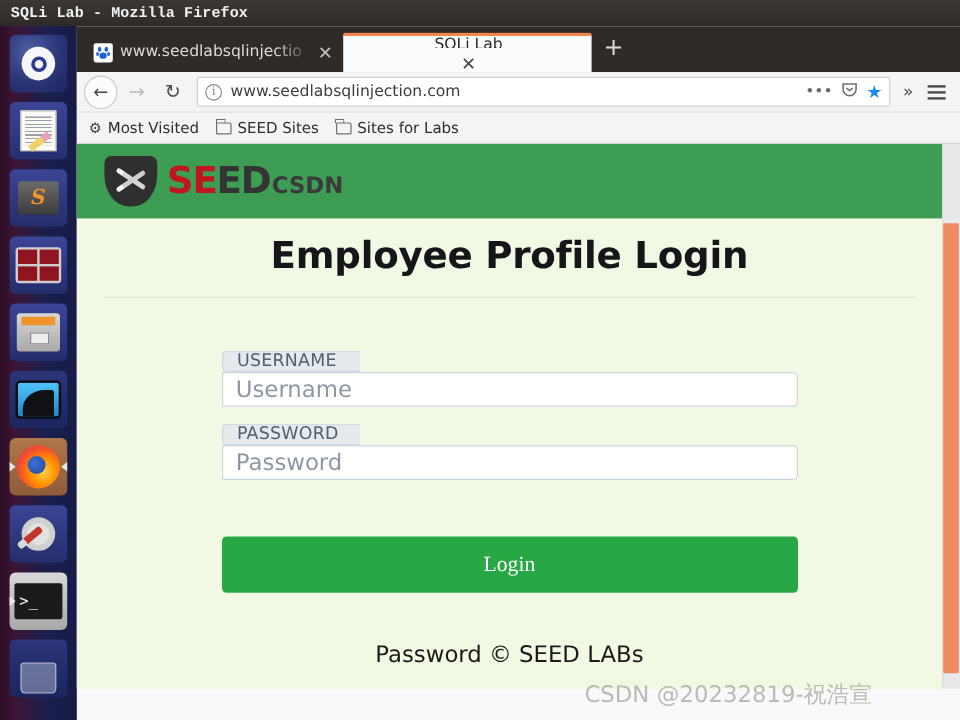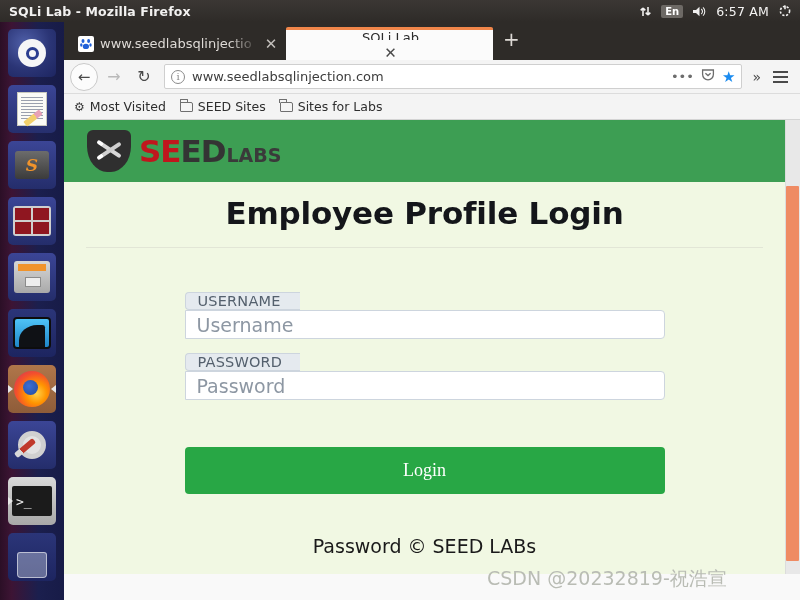--- a/index.html
+++ b/index.html
@@ -11,21 +11,21 @@
   }
   .screen { position: relative; width: 800px; height: 600px; }
 
   
   .top-panel {
     position: absolute; left: 0; top: 0; width: 800px; height: 22px;
     background: linear-gradient(to bottom,#3b3734 0%,#2e2b28 100%);
     display: flex; align-items: center;
     color: #f2f1f0; font-size: 12.5px; font-weight: bold;
   }
-  .win-title { margin-left: 9px; letter-spacing: 0.1px; }
+  .win-title { margin-left: 9px; letter-spacing: 0.1px; font-family: Liberation Mono, monospace; }
   .tray { margin-left: auto; display: flex; align-items: center; gap: 9px; padding-right: 8px; }
   .tray-ico { display: flex; align-items: center; justify-content: center; color: #f0efee; }
   .kbd-ind {
     background: #6d6965; color: #fff; font-size: 10px; font-weight: bold;
     padding: 1px 4px 1px 4px; border-radius: 2px; line-height: 11px;
   }
   .clock { font-size: 12.5px; font-weight: normal; color: #f5f4f3; letter-spacing: 0.2px; }
 
   
   .launcher {
@@ -236,43 +236,20 @@
      border-left:1px solid #dcdcdc; }
   .vthumb { position:absolute; right:1px; top:66px; width:13px; height:375px; background:#ef8b63; border-radius:1px;}
 </style>
 </head>
 <body>
 
 <div class="screen">
 
   <div class="top-panel">
     <div class="win-title">SQLi Lab - Mozilla Firefox</div>
-    <div class="tray">
-      <div class="tray-ico">
-        <svg width="13" height="13" viewBox="0 0 13 13">
-          <path d="M4 11 L4 3 M4 3 L1.7 5.4 M4 3 L6.3 5.4" stroke="#f0efee" stroke-width="1.6" fill="none"></path>
-          <path d="M9 2 L9 10 M9 10 L6.7 7.6 M9 10 L11.3 7.6" stroke="#f0efee" stroke-width="1.6" fill="none"></path>
-        </svg>
-      </div>
-      <div class="kbd-ind">En</div>
-      <div class="tray-ico">
-        <svg width="15" height="13" viewBox="0 0 15 13">
-          <path d="M1 5 L4 5 L7.5 1.8 L7.5 11.2 L4 8 L1 8 Z" fill="#f0efee"></path>
-          <path d="M9.3 4 A3.6 3.6 0 0 1 9.3 9" stroke="#f0efee" stroke-width="1.1" fill="none"></path>
-          <path d="M11 2.4 A5.6 5.6 0 0 1 11 10.6" stroke="#f0efee" stroke-width="1.1" fill="none"></path>
-        </svg>
-      </div>
-      <div class="clock">6:57 AM</div>
-      <div class="tray-ico">
-        <svg width="14" height="14" viewBox="0 0 14 14">
-          <circle cx="7" cy="7" r="4.6" fill="none" stroke="#f0efee" stroke-width="1.6" stroke-dasharray="2.2 1.6"></circle>
-          <path d="M7 1.6 L7 5.2" stroke="#f0efee" stroke-width="1.6"></path>
-        </svg>
-      </div>
-    </div>
   </div>
 
   <div class="launcher">
     <div class="dock-item">
       <div class="dock-inner ico-ubuntu">
         <div class="ubuntu-circle">
             <div class="ubuntu-dot"></div>
           </div>
       </div>
     </div>
@@ -405,21 +382,21 @@
           <div class="logo">
             <div class="shield">
               <span class="tool1"></span>
                 <span class="tool2"></span>
             </div>
             <div class="logo-seed">
               <span class="s1">S</span>
               <span class="s2">E</span>
               <span class="s3">E</span>
               <span class="s4">D</span>
-              <span class="logo-labs">LABS</span>
+              <span class="logo-labs">CSDN</span>
             </div>
           </div>
         </div>
 
         <div class="content">
           <div class="page-title">Employee Profile Login</div>
           <div class="divider"></div>
 
           <div class="form-wrap">
             <div class="input-group">

